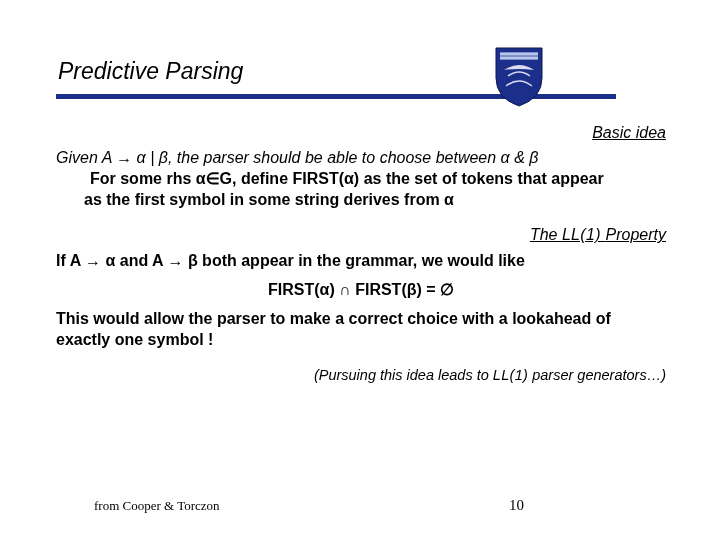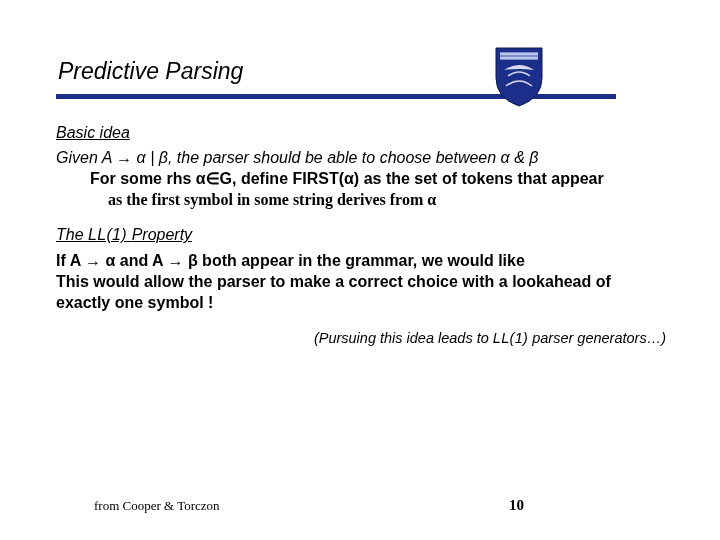--- a/index.html
+++ b/index.html
@@ -47,28 +47,29 @@
     top: 122px;
     width: 610px;
     font-size: 16px;
     line-height: 1.32;
   }
   .sect-head {
     font-style: italic;
     text-decoration: underline;
     margin-top: 14px;
     margin-bottom: 4px;
+    text-align: right;
   }
   .sect-head.first { margin-top: 0; }
   .para-i {
     font-style: italic;
     margin: 2px 0 0 0;
   }
   .indent-1 { margin-left: 34px; }
-  .indent-2 { margin-left: 52px; font-family: Liberation Serif, serif; }
+  .indent-2 { margin-left: 28px; }
   .center {
     text-align: center;
     font-weight: bold;
     margin: 8px 0;
   }
   .emph-note {
     text-align: right;
     font-style: italic;
     font-size: 14.5px;
     margin-top: 16px;
@@ -79,21 +80,20 @@
     bottom: 26px;
     font-size: 13px;
     font-family: Liberation Serif, serif;
   }
   .footer-right {
     position: absolute;
     right: 56px;
     bottom: 26px;
     font-size: 15px;
     font-family: "Times New Roman", serif;
-    font-weight: bold;
   }
   .sc { font-variant: small-caps; letter-spacing: 0.3px; }
   .sup { vertical-align: super; font-size: 0.65em; line-height: 0; }
   .bold { font-weight: bold; }
 </style>
 </head>
 <body>
 
 <div class="slide">
 
@@ -123,20 +123,21 @@
       <span>For some rhs α∈G, define FIRST(α) as the set of tokens that appear</span>
     </div>
     <div class="indent-2 bold">
       <span>as the first symbol in some string derives from α</span>
     </div>
 
     <div class="sect-head">
       <span>The </span><span class="sc">LL(1) </span><span> Property</span>
     </div>
     <div class="bold">If A → α and A → β both appear in the grammar, we would like</div>
+    <div class="center">FIRST(α) ∩ FIRST(β) = ∅</div>
     <div class="bold">This would allow the parser to make a correct choice with a lookahead of exactly one symbol !</div>
 
     <div class="emph-note">
       <span>(Pursuing this idea leads to </span><span class="sc">LL(1)</span><span> parser generators…)</span>
     </div>
 
   </div>
 
   <div class="footer-left">from Cooper &amp; Torczon</div>
   <div class="footer-right">10</div>

